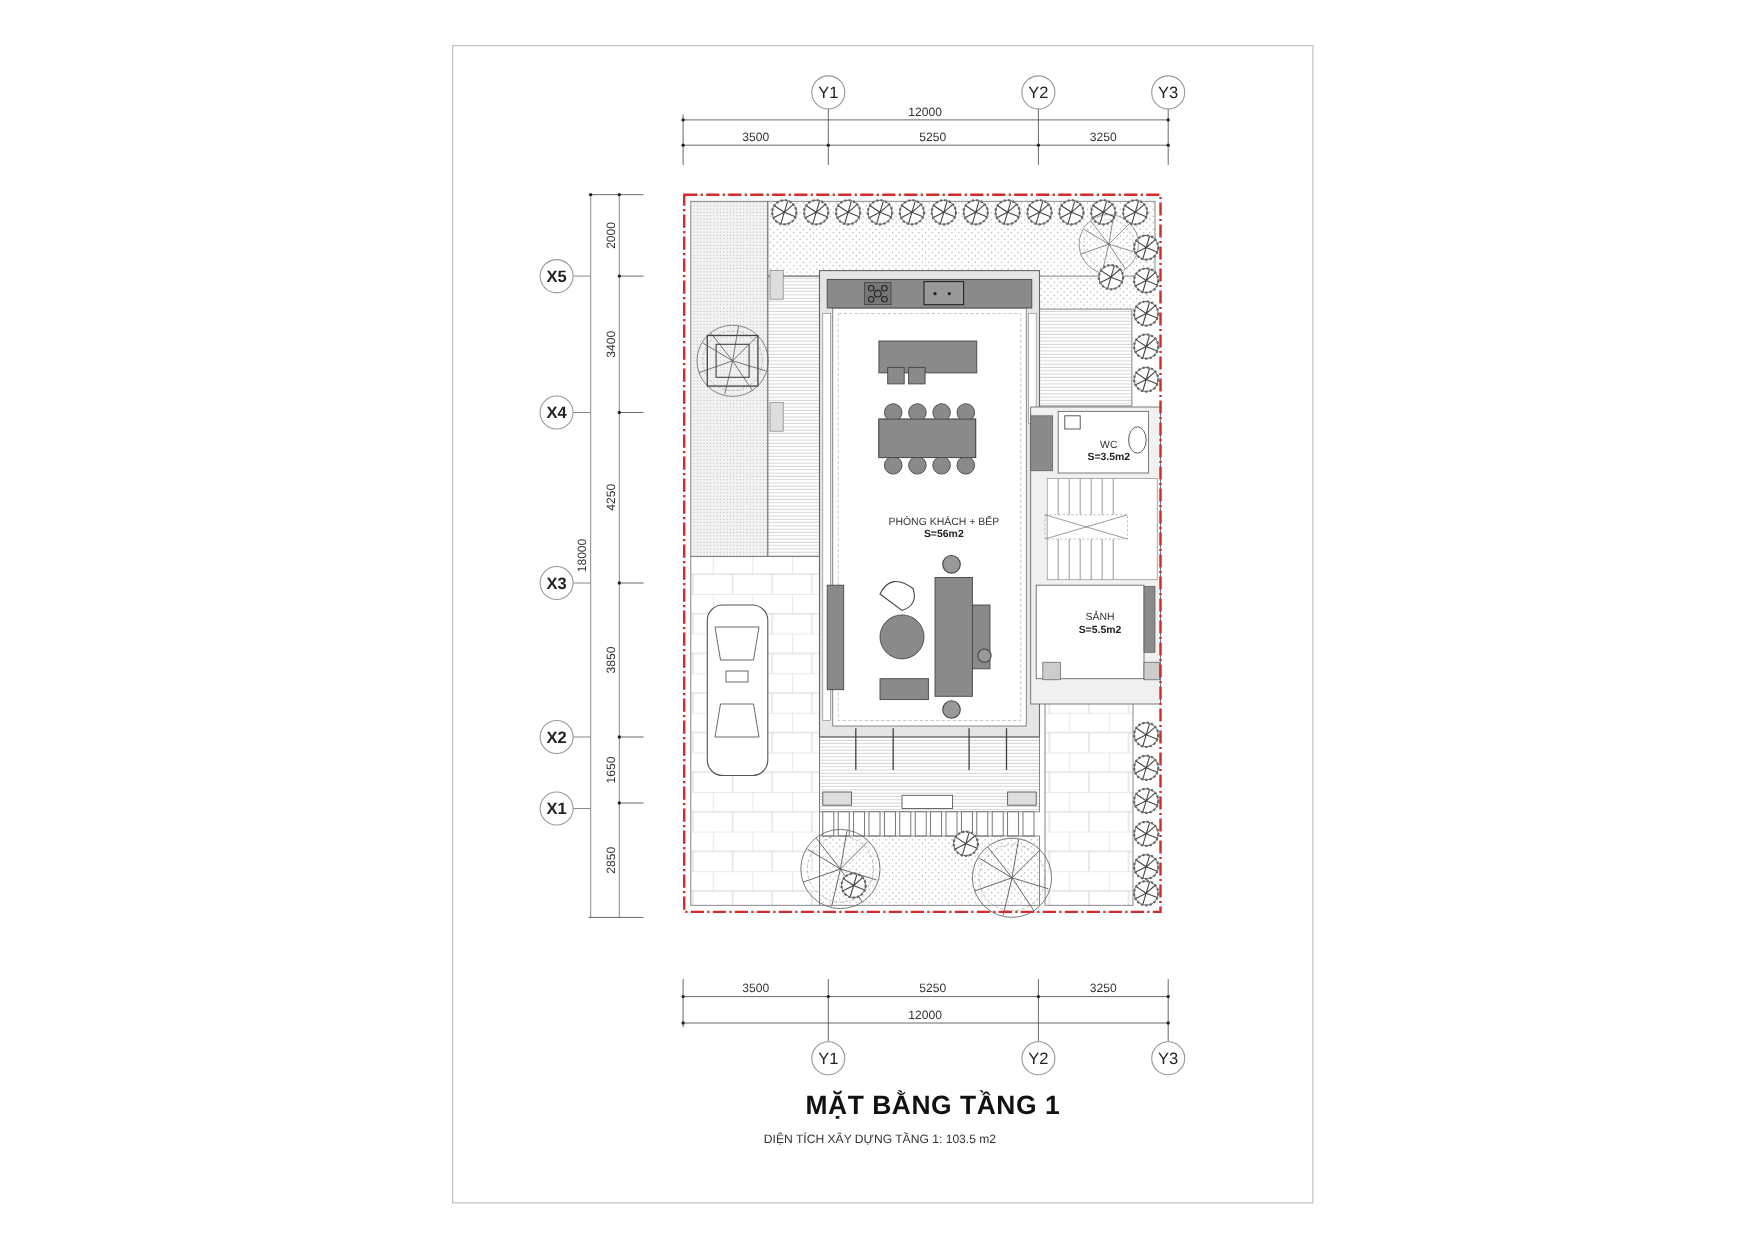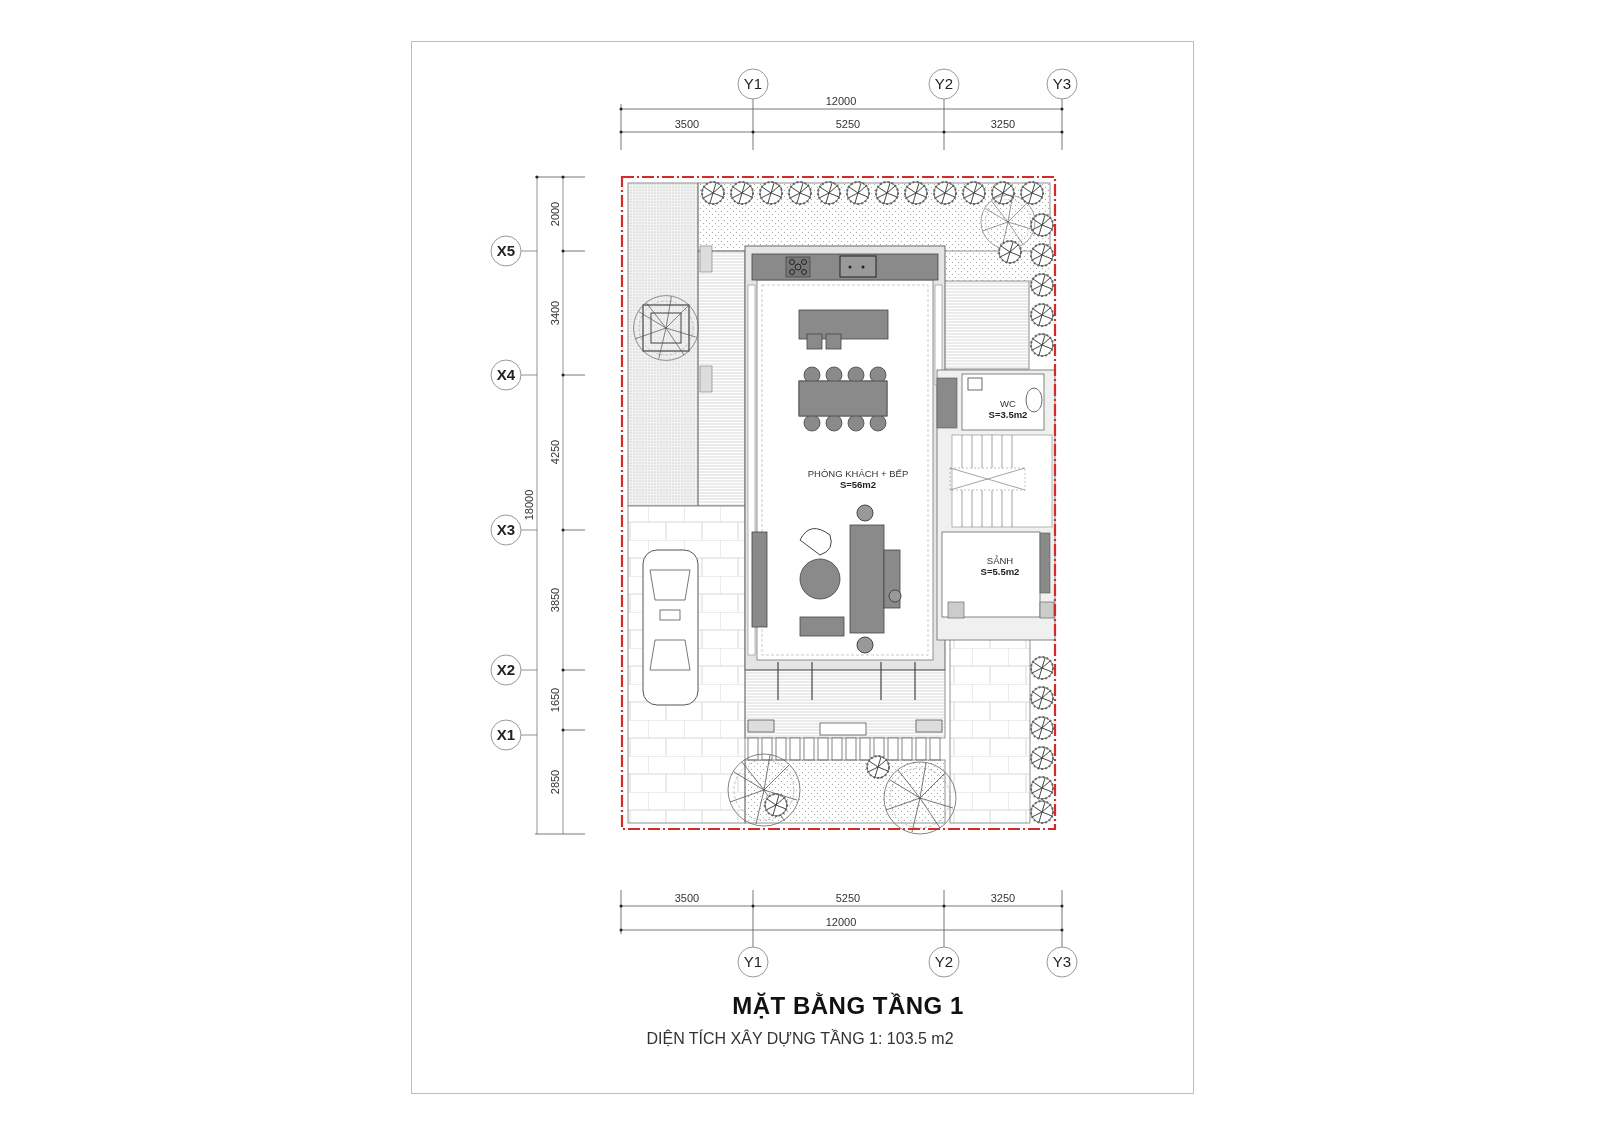--- a/index.html
+++ b/index.html
@@ -6,21 +6,21 @@
   body{width:1600px;height:1131px;position:relative;overflow:hidden;font-family:"Liberation Sans",sans-serif;color:#222;}
   .abs{position:absolute;}
   #frame{left:411px;top:41px;width:783px;height:1053px;border:1.5px solid #bdbdbd;box-sizing:border-box;}
   svg{position:absolute;left:0;top:0;}
   .dimtxt{font-family:"Liberation Sans",sans-serif;font-size:11px;fill:#333;}
   .axtxt{font-family:"Liberation Sans",sans-serif;font-size:15px;fill:#222;}
   .axtxtb{font-family:"Liberation Sans",sans-serif;font-size:15px;font-weight:bold;fill:#222;}
   .roomtxt{font-family:"Liberation Sans",sans-serif;font-size:9.5px;fill:#333;}
   .roomtxtb{font-family:"Liberation Sans",sans-serif;font-size:9.5px;font-weight:bold;fill:#222;}
   #title{left:0;width:1600px;top:992px;text-align:center;font-size:24px;font-weight:bold;color:#111;letter-spacing:0.5px;margin-left:48px;}
-  #subtitle{left:0;width:1600px;top:1030px;text-align:center;font-size:16px;color:#333;}
+  #subtitle{left:0;width:1600px;top:1030px;text-align:center;font-size:11px;color:#333;}
 </style>
 </head>
 <body>
 
 <div id="frame" class="abs"></div>
 
 <svg width="1600" height="1131" viewBox="0 0 1600 1131">
   <defs>
     <pattern id="dots" width="6" height="6" patternUnits="userSpaceOnUse">
       <circle cx="1.5" cy="1.5" r="0.6" fill="#999"></circle>

